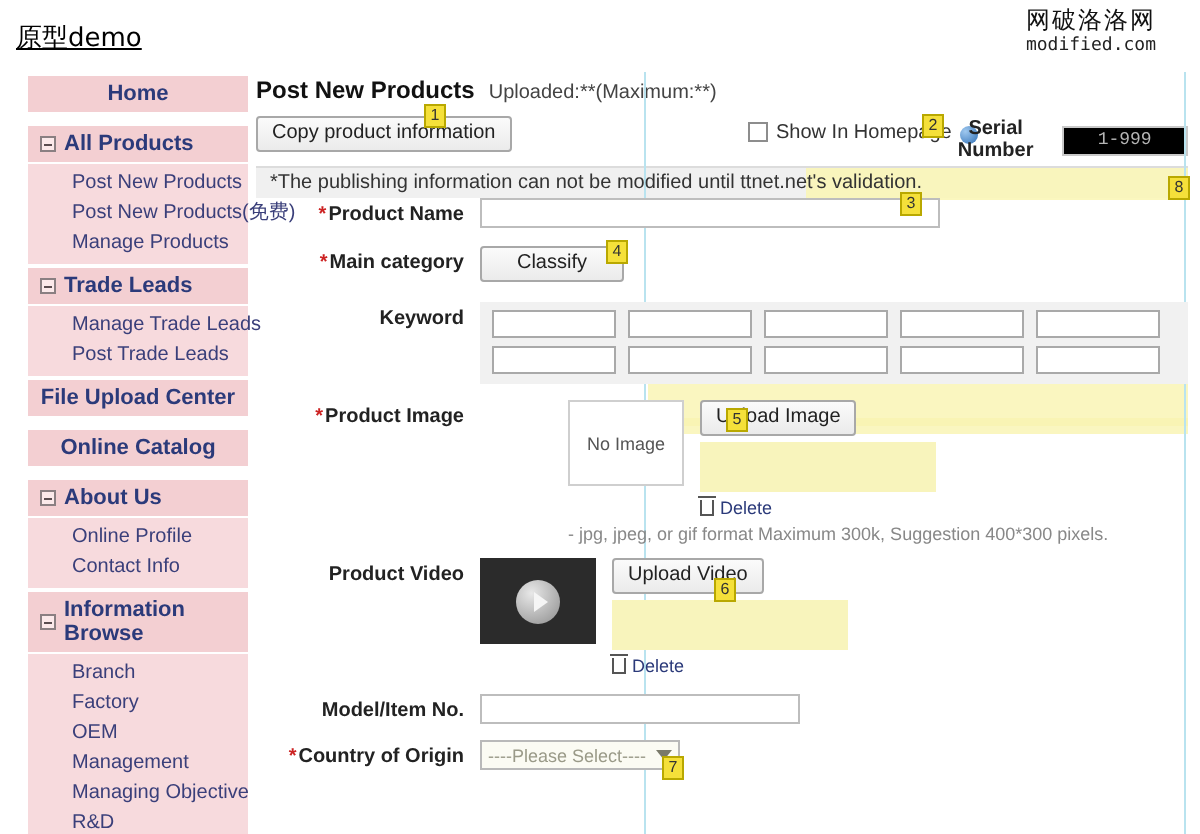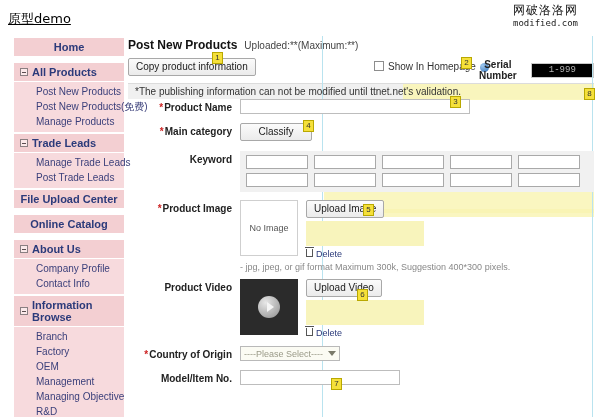--- a/index.html
+++ b/index.html
@@ -178,21 +178,21 @@
     background: #f1f1f1;
     padding: 4px 6px 5px 6px;
     display: grid;
     grid-template-columns: repeat(5, 62px);
     grid-gap: 4px 6px;
   }
   .kw-cell { height: 14px; border: 1px solid #a9a9a9; background: #fff; }
 
   .media-row { display: flex; gap: 8px; }
   .thumb {
-    width: 58px; height: 56px;
+    width: 58px; height: 43px;
     border: 1px solid #cfcfcf;
     background: #fff;
     font-size: 9px; color: #555;
     display: flex; align-items: center; justify-content: center;
   }
   .thumb.video {
     border: none;
     background: #2b2b2b;
     position: relative;
   }
@@ -210,21 +210,21 @@
   }
   .media-right { position: relative; }
   .upload-slot {
     width: 118px; height: 25px;
     background: #f8f4bc;
     margin-top: 3px;
   }
   .del {
     margin-top: 3px;
     font-size: 9px; color: #2b3a7a;
-    display: flex; gap: 3px;
+    display: flex; align-items: center; gap: 3px;
   }
   .trash {
     width: 7px; height: 8px;
     border: 1px solid #555;
     border-top: none;
     position: relative;
     display: inline-block;
   }
   .trash::before {
     content: ""; position: absolute;
@@ -327,21 +327,21 @@
           <span>Online Catalog</span>
         </div>
         <div class="nav-spacer"></div>
       </div>
       <div class="nav-group">
         <div class="nav-head">
           <span class="expander"></span>
           <span>About Us</span>
         </div>
         <div class="nav-sub">
-          <div class="nav-item">Company Profile</div>
+          <div class="nav-item">Online Profile</div>
           <div class="nav-item">Contact Info</div>
         </div>
       </div>
       <div class="nav-group">
         <div class="nav-head">
           <span class="expander"></span>
           <span>Information Browse</span>
         </div>
         <div class="nav-sub">
           <div class="nav-item">Branch</div>
@@ -423,21 +423,21 @@
               <div class="kw-cell"></div>
               <div class="kw-cell"></div>
               <div class="kw-cell"></div>
               <div class="kw-cell"></div>
               <div class="kw-cell"></div>
               <div class="kw-cell"></div>
             </div>
         </div>
       </div>
 
-      <div class="row" style="margin-top:8px; z-index:5;">
+      <div class="row" style="margin-top:8px; z-index:5;gap:44px;">
         <div class="lbl">
           <span class="req">*</span><span>Product Image</span>
         </div>
         <div class="fld">
           <div class="media-row">
             <div class="thumb">No Image</div>
             <div class="media-right">
               <div class="btn">Upload Image</div>
               <div class="upload-slot"></div>
               <div class="del">
@@ -464,38 +464,38 @@
               <div class="upload-slot"></div>
               <div class="del">
                 <span class="trash"></span>
                 <span>Delete</span>
               </div>
             </div>
           </div>
         </div>
       </div>
 
+      <div class="row" style="margin-top:9px; z-index:5;">
+        <div class="lbl">
+          <span>Model/Item No.</span>
+        </div>
+        <div class="fld">
+          <div class="txt-input txt-model"></div>
+        </div>
+      </div>
+
       <div class="row" style="margin-top:8px; z-index:5;">
         <div class="lbl">
           <span class="req">*</span><span>Country of Origin</span>
         </div>
         <div class="fld">
           <div class="sel">
             <span>----Please Select----</span>
             <span class="arrow"></span>
           </div>
-        </div>
-      </div>
-
-      <div class="row" style="margin-top:9px; z-index:5;">
-        <div class="lbl">
-          <span>Model/Item No.</span>
-        </div>
-        <div class="fld">
-          <div class="txt-input txt-model"></div>
         </div>
       </div>
 
     </div>
   </div>
 
   <div id="badge-layer">
       <div class="badge" style="left: 212px; top: 52px;">1</div>
       <div class="badge" style="left: 461px; top: 57px;">2</div>
       <div class="badge" style="left: 450px; top: 96px;">3</div>

